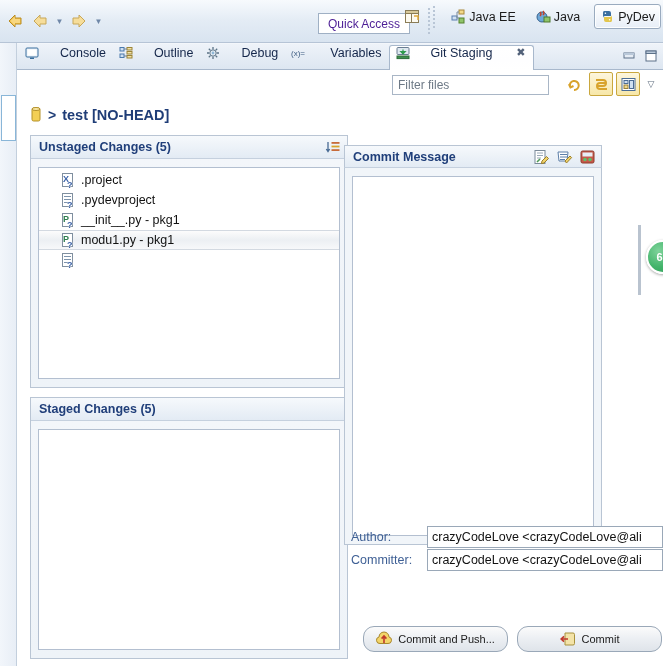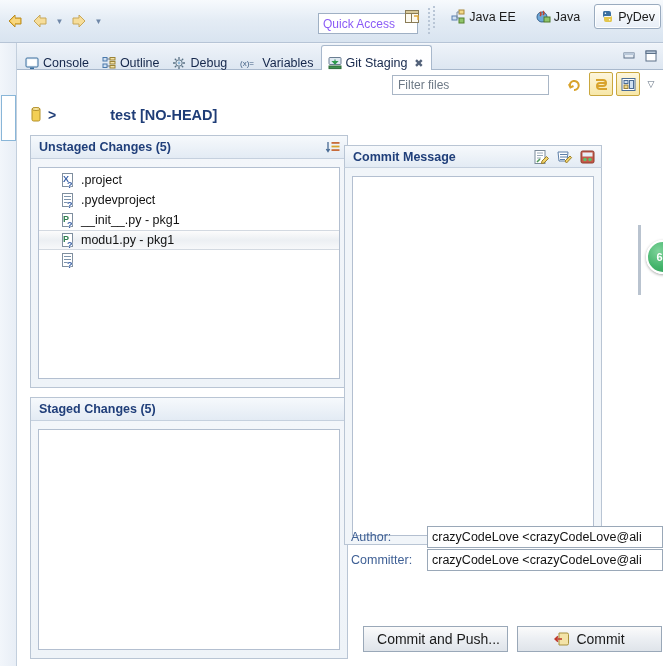--- a/index.html
+++ b/index.html
@@ -31,28 +31,28 @@
     width: 22px; height: 22px;
     display: flex; align-items: center; justify-content: center;
   }
   .chev {
     width: 11px; height: 18px;
     display: flex; align-items: center; justify-content: center;
     color: #6f87a8; font-size: 8px;
   }
   .quick-access {
     position: absolute; left: 318px; top: 13px;
-    width: 100px; height: 21px;
+    width: 92px; height: 21px;
     background: #ffffff;
     border: 1px solid #9fb0c4;
-    color: #8b5cf6;
+    color: #4c1d95;
     font-size: 12px;
     padding: 2px 4px;
     line-height: 16px;
-    white-space: nowrap; overflow: hidden;
+    white-space: nowrap; overflow: hidden; text-align: center;
   }
   .cb-sep {
     position: absolute; top: 8px; width: 2px; height: 28px;
     background: repeating-linear-gradient(180deg,#b9c6d6 0 2px,transparent 2px 4px);
   }
   .persp-bar {
     position: absolute; right: 2px; top: 3px; height: 27px;
     display: flex; align-items: center; gap: 8px;
   }
   .persp-open {
@@ -97,21 +97,21 @@
     width: 646px; height: 622px;
     background: #ffffff;
   }
   .tabbar {
     position: relative; height: 26px;
     background: linear-gradient(180deg,#eef3f9 0%,#dde6f1 100%);
     border-bottom: 1px solid #a8b8cc;
   }
   .tabs { display: flex; align-items: flex-end; height: 26px; padding-left: 2px; }
   .tab {
-    display: flex; align-items: flex-end; gap: 4px;
+    display: flex; align-items: flex-start; gap: 21px;
     height: 24px; padding: 0 7px 0 6px;
     font-size: 12.5px; color: #14264a;
     white-space: nowrap;
   }
   .tab.active {
     background: linear-gradient(180deg,#ffffff 0%,#fefeff 60%,#ffffff 100%);
     border: 1px solid #a8b8cc;
     border-bottom: 1px solid #ffffff;
     border-top-left-radius: 3px; border-top-right-radius: 3px;
     height: 26px;
@@ -157,21 +157,21 @@
     display: flex; align-items: center; justify-content: center;
     color: #5d6b7d; font-size: 9px;
   }
 
   
   .repo-row {
     position: absolute; left: 13px; top: 62px;
     display: flex; align-items: center; gap: 6px;
   }
   .repo-name {
-    color: #1f3d77; font-size: 14.5px; font-weight: bold; margin-left: 48px;
+    color: #1f3d77; font-size: 14.5px; font-weight: bold;
   }
   .repo-sep { color: #1f3d77; font-size: 14px; font-weight: bold; }
 
   
   .pane {
     position: absolute;
     background: #84cc16;
     border: 1px solid #b9c5d4;
   }
   .pane-head {
@@ -260,22 +260,22 @@
     padding: 2px 4px; line-height: 17px;
     white-space: nowrap; overflow: hidden;
   }
 
   
   .btn {
     display: flex; align-items: center; justify-content: center; gap: 6px;
     height: 26px;
     background: linear-gradient(180deg,#fbfbfb 0%,#eceff3 48%,#dfe4ea 100%);
     border: 1px solid #9aa8b8;
-    border-radius: 0;
-    color: #1a1a1a; font-size: 14px;
+    border-radius: 11px;
+    color: #1a1a1a; font-size: 11px;
     white-space: nowrap;
     padding: 0 10px;
   }
 
   
   .badge {
     position: absolute; left: 646px; top: 240px;
     width: 34px; height: 34px;
     border-radius: 50%;
     background: radial-gradient(circle at 35% 30%,#7ed39a 0%,#43b46b 55%,#2e9c57 100%);

